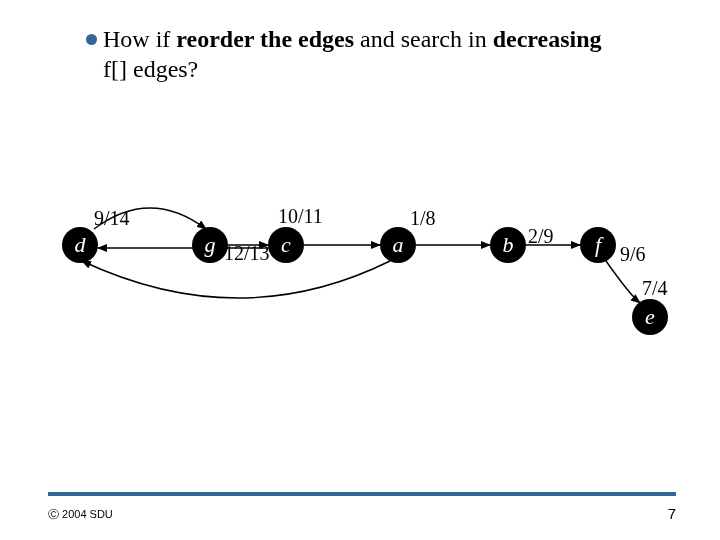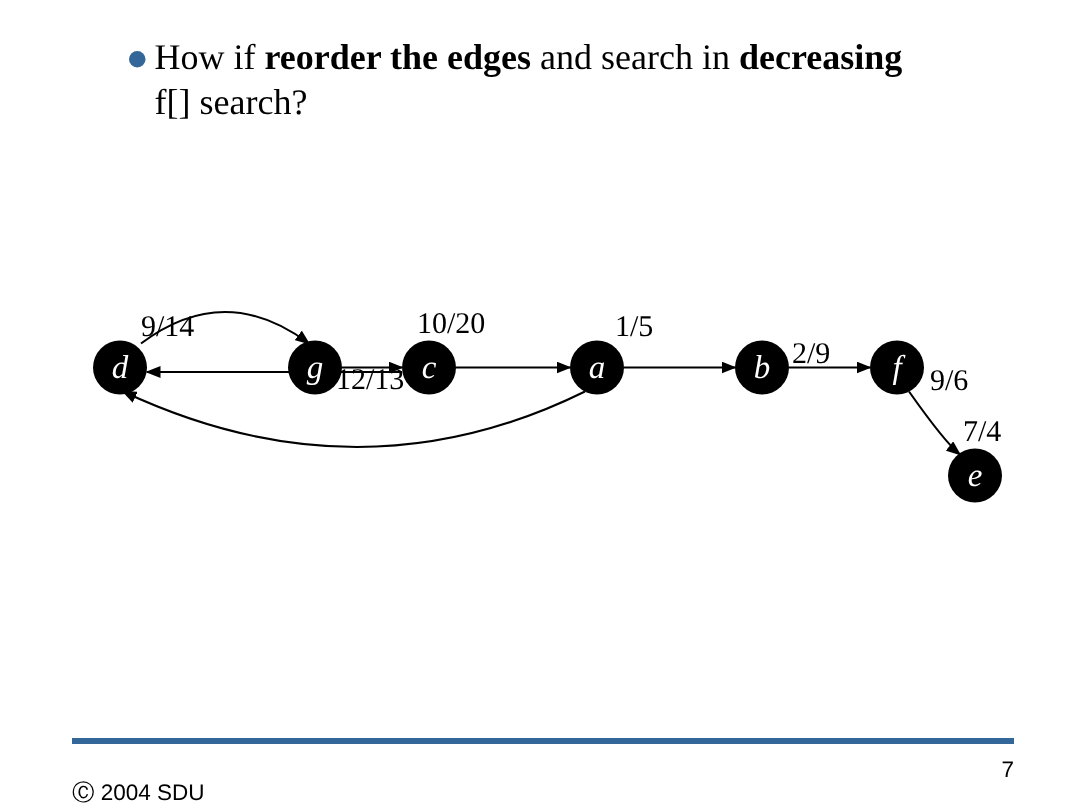--- a/index.html
+++ b/index.html
@@ -64,41 +64,41 @@
       position: absolute;
       left: 48px;
       right: 44px;
       bottom: 44px;
       height: 4px;
       background: #336699;
     }
     .footer-left {
       position: absolute;
       left: 48px;
-      bottom: 2px;
+      bottom: 18px;
       font-family: Arial, sans-serif;
-      font-size: 15px;
+      font-size: 11px;
       color: #000;
     }
     .footer-right {
       position: absolute;
       right: 44px;
       bottom: 18px;
       font-family: Arial, sans-serif;
       font-size: 15px;
       color: #000;
     }
   </style>
 </head>
 <body>
 
 <div class="bullet-line">
   <div class="bullet"></div>
   <div class="question">
-    <span>How if </span><b>reorder the edges</b><span> and search in </span><b>decreasing</b><span> f[] search?</span>
+    <span>How if </span><b>reorder the edges</b><span> and search in </span><b>decreasing</b><span> f[] edges?</span>
   </div>
 </div>
 
 <div class="graph">
   <svg width="640" height="170" style="position:absolute;top:0;left:0;">
     <defs>
       <marker id="arr" markerWidth="10" markerHeight="8" refX="9" refY="4" orient="auto" markerUnits="userSpaceOnUse">
         <path d="M0,0 L10,4 L0,8 Z" fill="#000"></path>
       </marker>
     </defs>
@@ -126,26 +126,26 @@
   <div class="lbl" style="left:44px; top:12px;text-align:center;">9/14</div>
 
   <div class="node" style="left:142px; top:32px;">
       <span>g</span>
     </div>
   <div class="lbl" style="left:174px; top:12px;margin-top:35px;">12/13</div>
 
   <div class="node" style="left:218px; top:32px;">
       <span>c</span>
     </div>
-  <div class="lbl" style="left:228px; top:10px;">10/20</div>
+  <div class="lbl" style="left:228px; top:10px;">10/11</div>
 
   <div class="node" style="left:330px; top:32px;">
       <span>a</span>
     </div>
-  <div class="lbl" style="left:360px; top:12px;">1/5</div>
+  <div class="lbl" style="left:360px; top:12px;">1/8</div>
 
   <div class="node" style="left:440px; top:32px;">
       <span>b</span>
     </div>
   <div class="lbl" style="left:478px; top:30px;">2/9</div>
 
   <div class="node" style="left:530px; top:32px;">
       <span>f</span>
     </div>
   <div class="lbl" style="left:570px; top:48px;">9/6</div>

